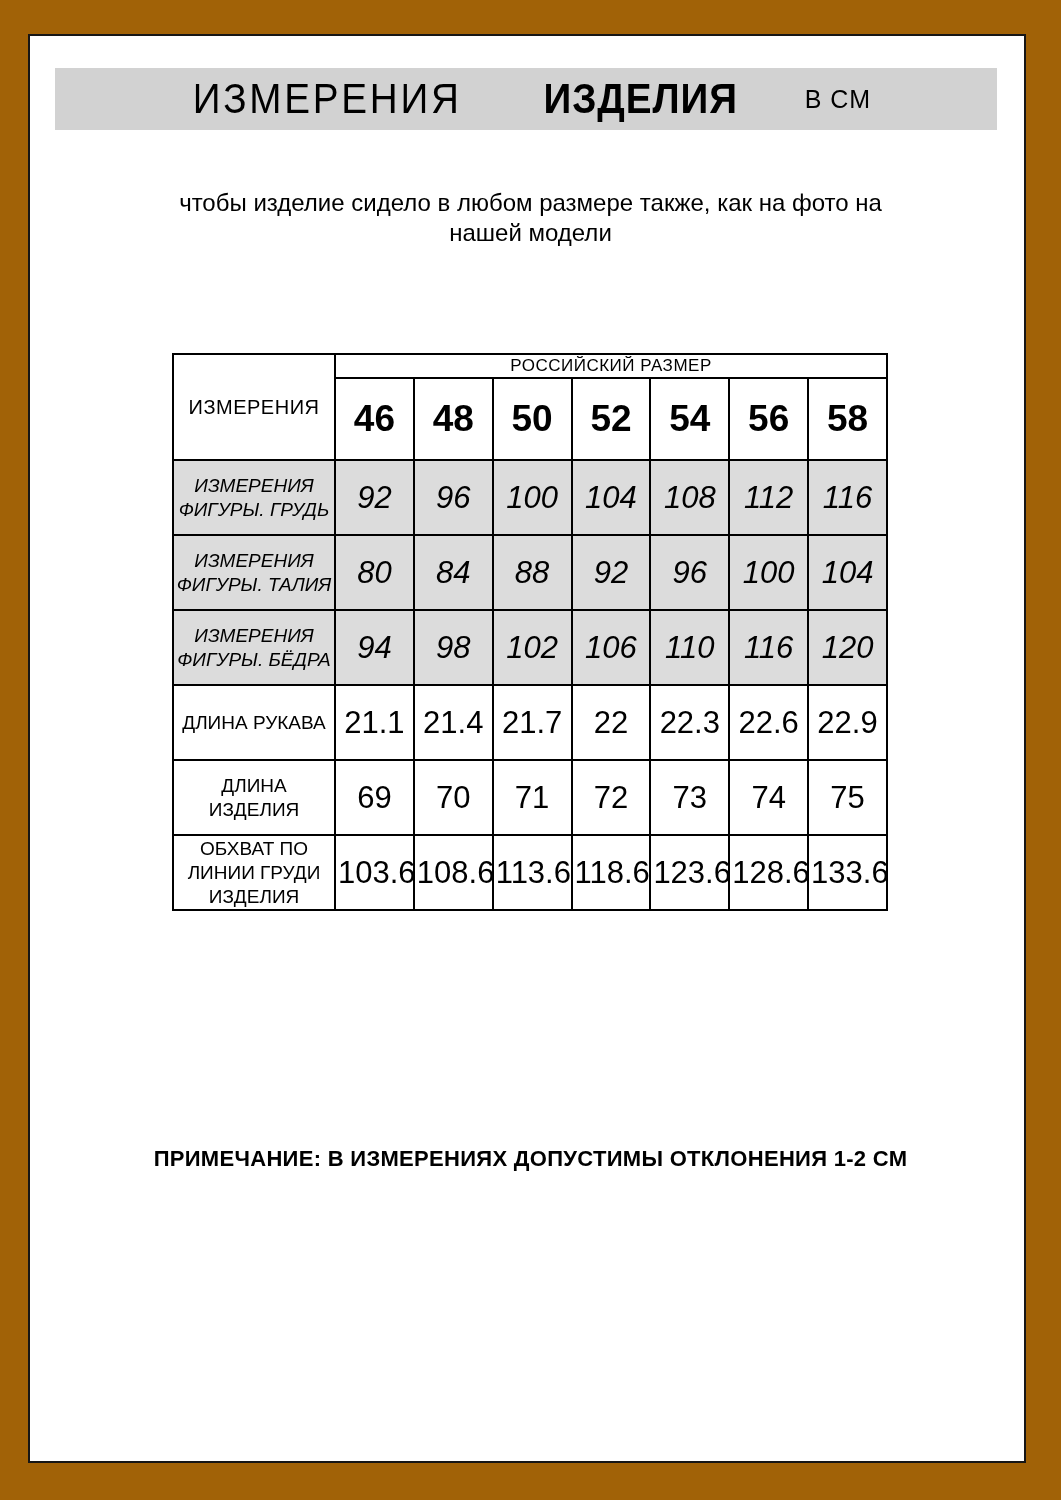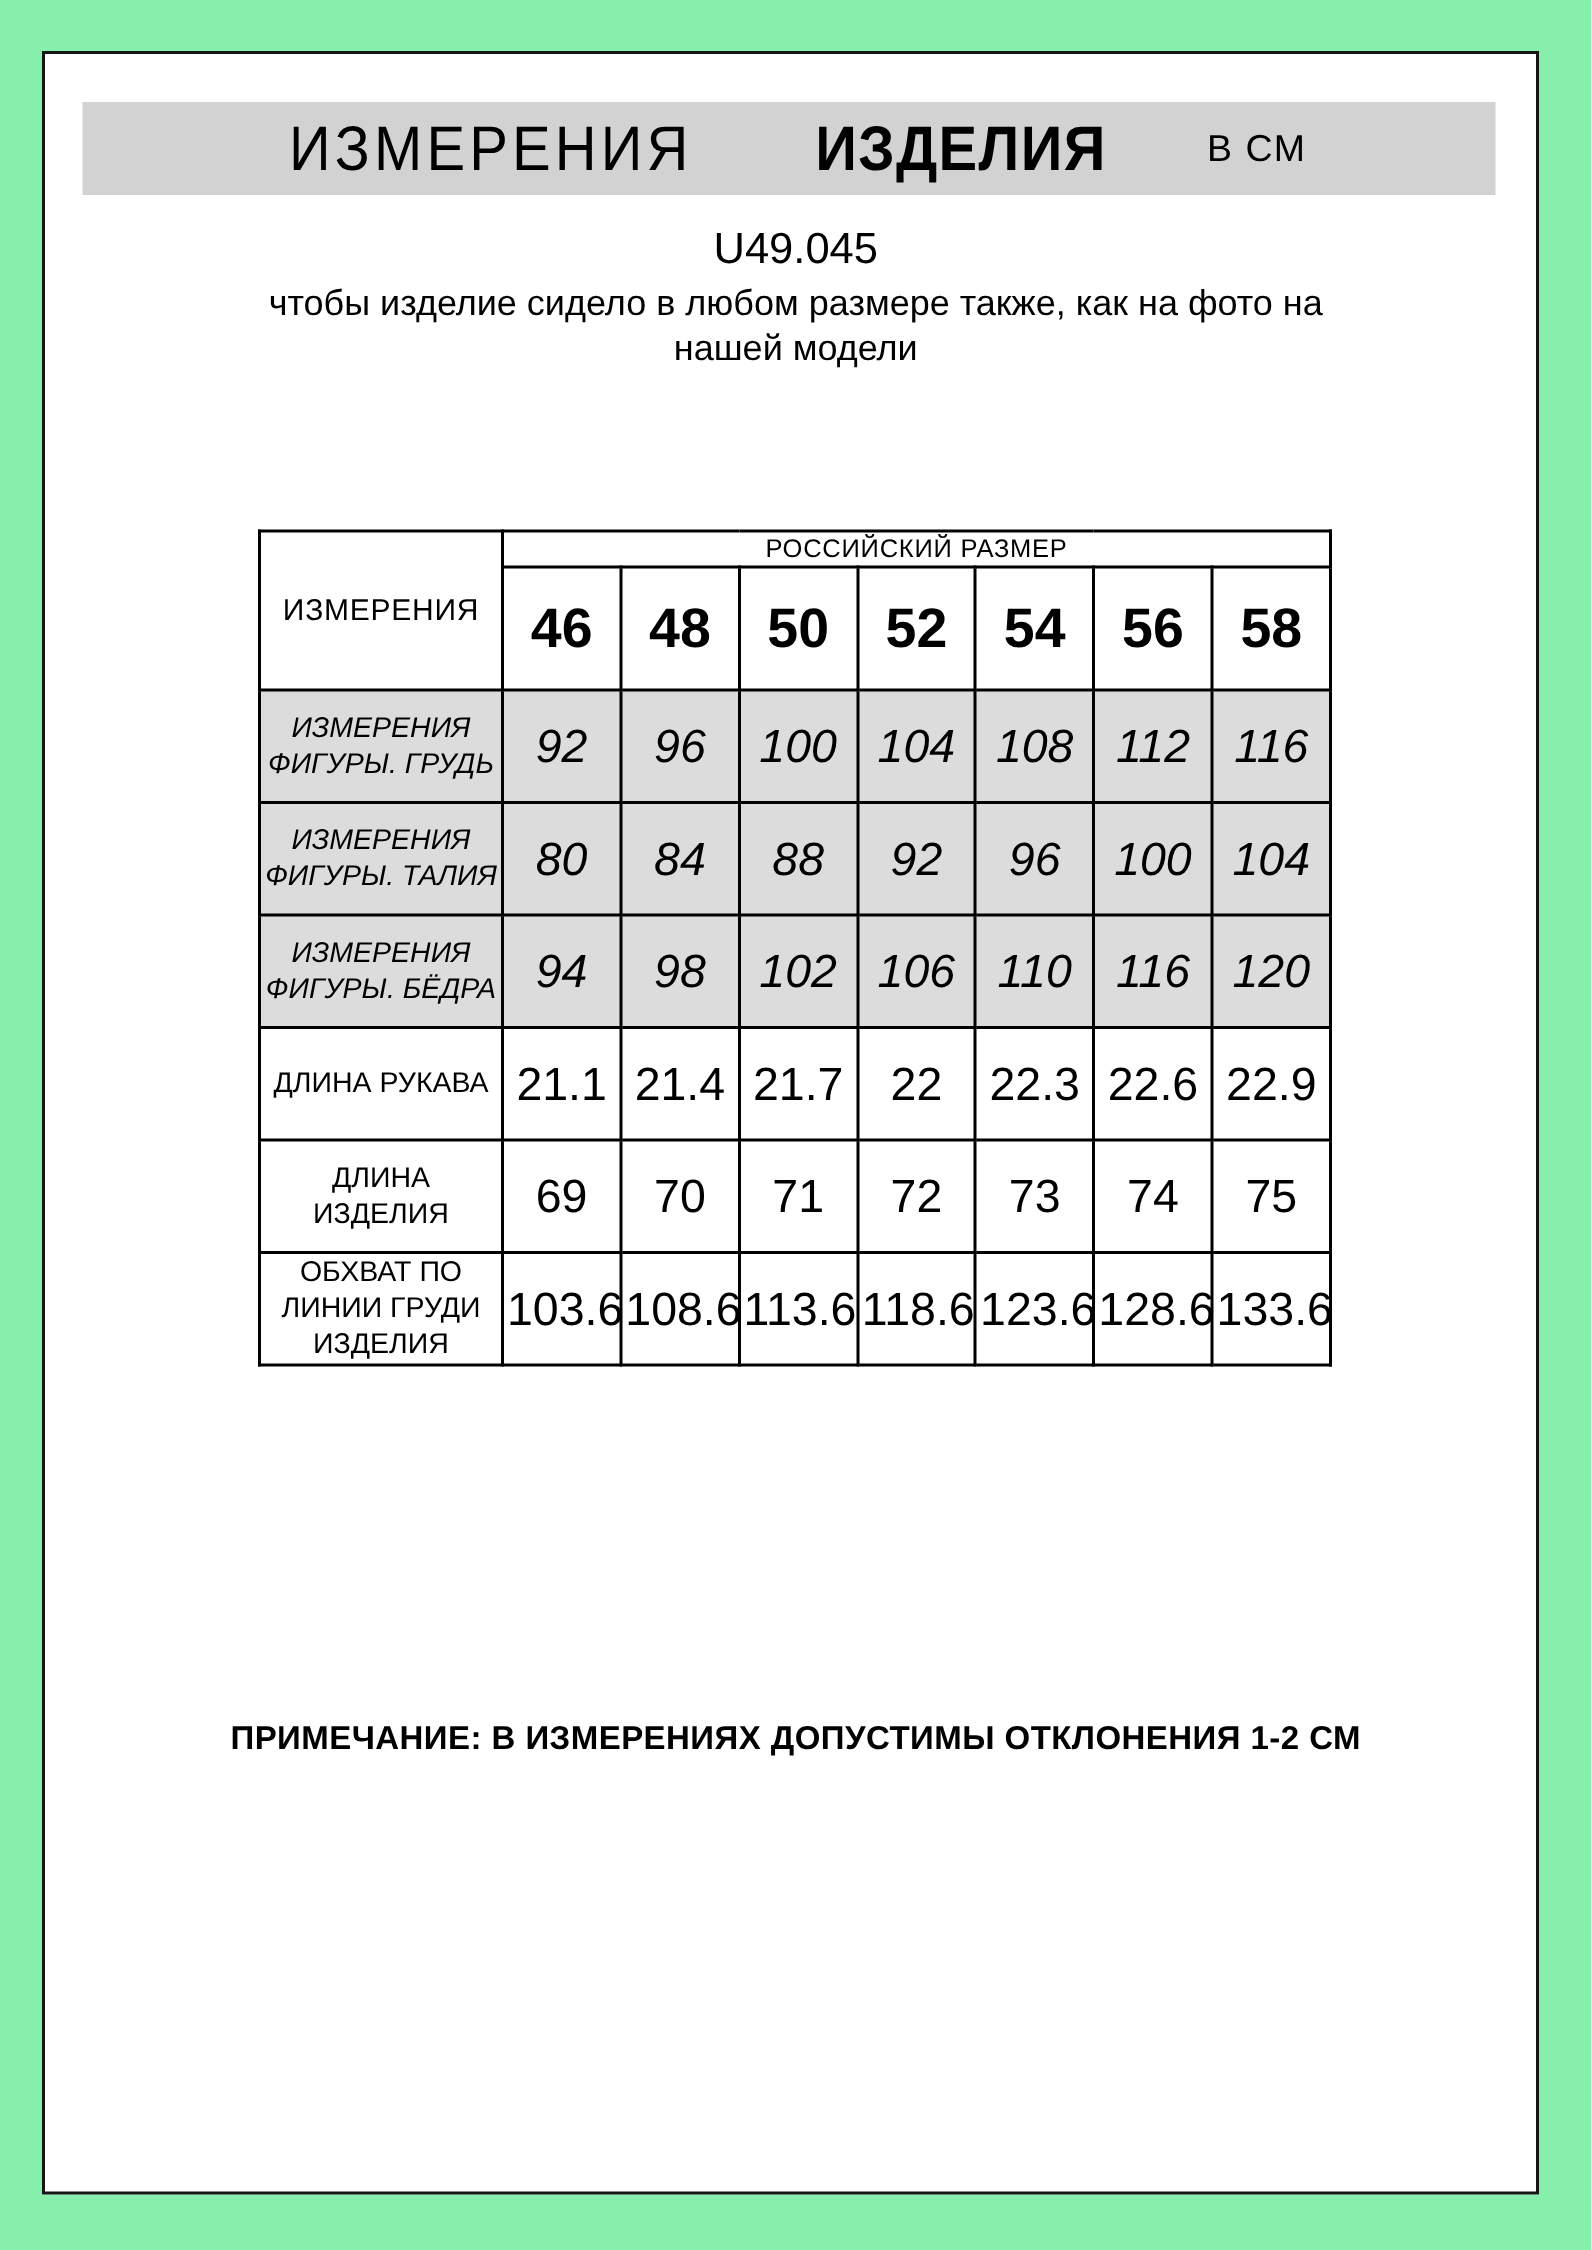--- a/index.html
+++ b/index.html
@@ -6,21 +6,21 @@
     margin: 0;
     padding: 0;
     background: #ffffff;
     font-family: "Liberation Sans", "DejaVu Sans", sans-serif;
     color: #000;
   }
   .canvas {
     position: relative;
     width: 1061px;
     height: 1500px;
-    background: #86efac;
+    background: #a16207;
     overflow: hidden;
   }
   .page-border {
     position: absolute;
     left: 28px;
     top: 34px;
     width: 994px;
     height: 1425px;
     border: 2px solid #161616;
     background: #ffffff;
@@ -138,21 +138,20 @@
 
 <div class="canvas">
   <div class="page-border"></div>
 
   <div class="title-band">
     <span class="t-regular">ИЗМЕРЕНИЯ</span>
     <span class="t-bold">ИЗДЕЛИЯ</span>
     <span class="t-units">В СМ</span>
   </div>
 
-  <div class="product-code">U49.045</div>
 
   <div class="description">
     <div>чтобы изделие сидело в любом размере также, как на фото на</div>
     <div>нашей модели</div>
   </div>
 
   <table class="size-table">
     <thead>
       <tr class="group-header-row">
         <th class="corner-label" rowspan="2">ИЗМЕРЕНИЯ</th>

